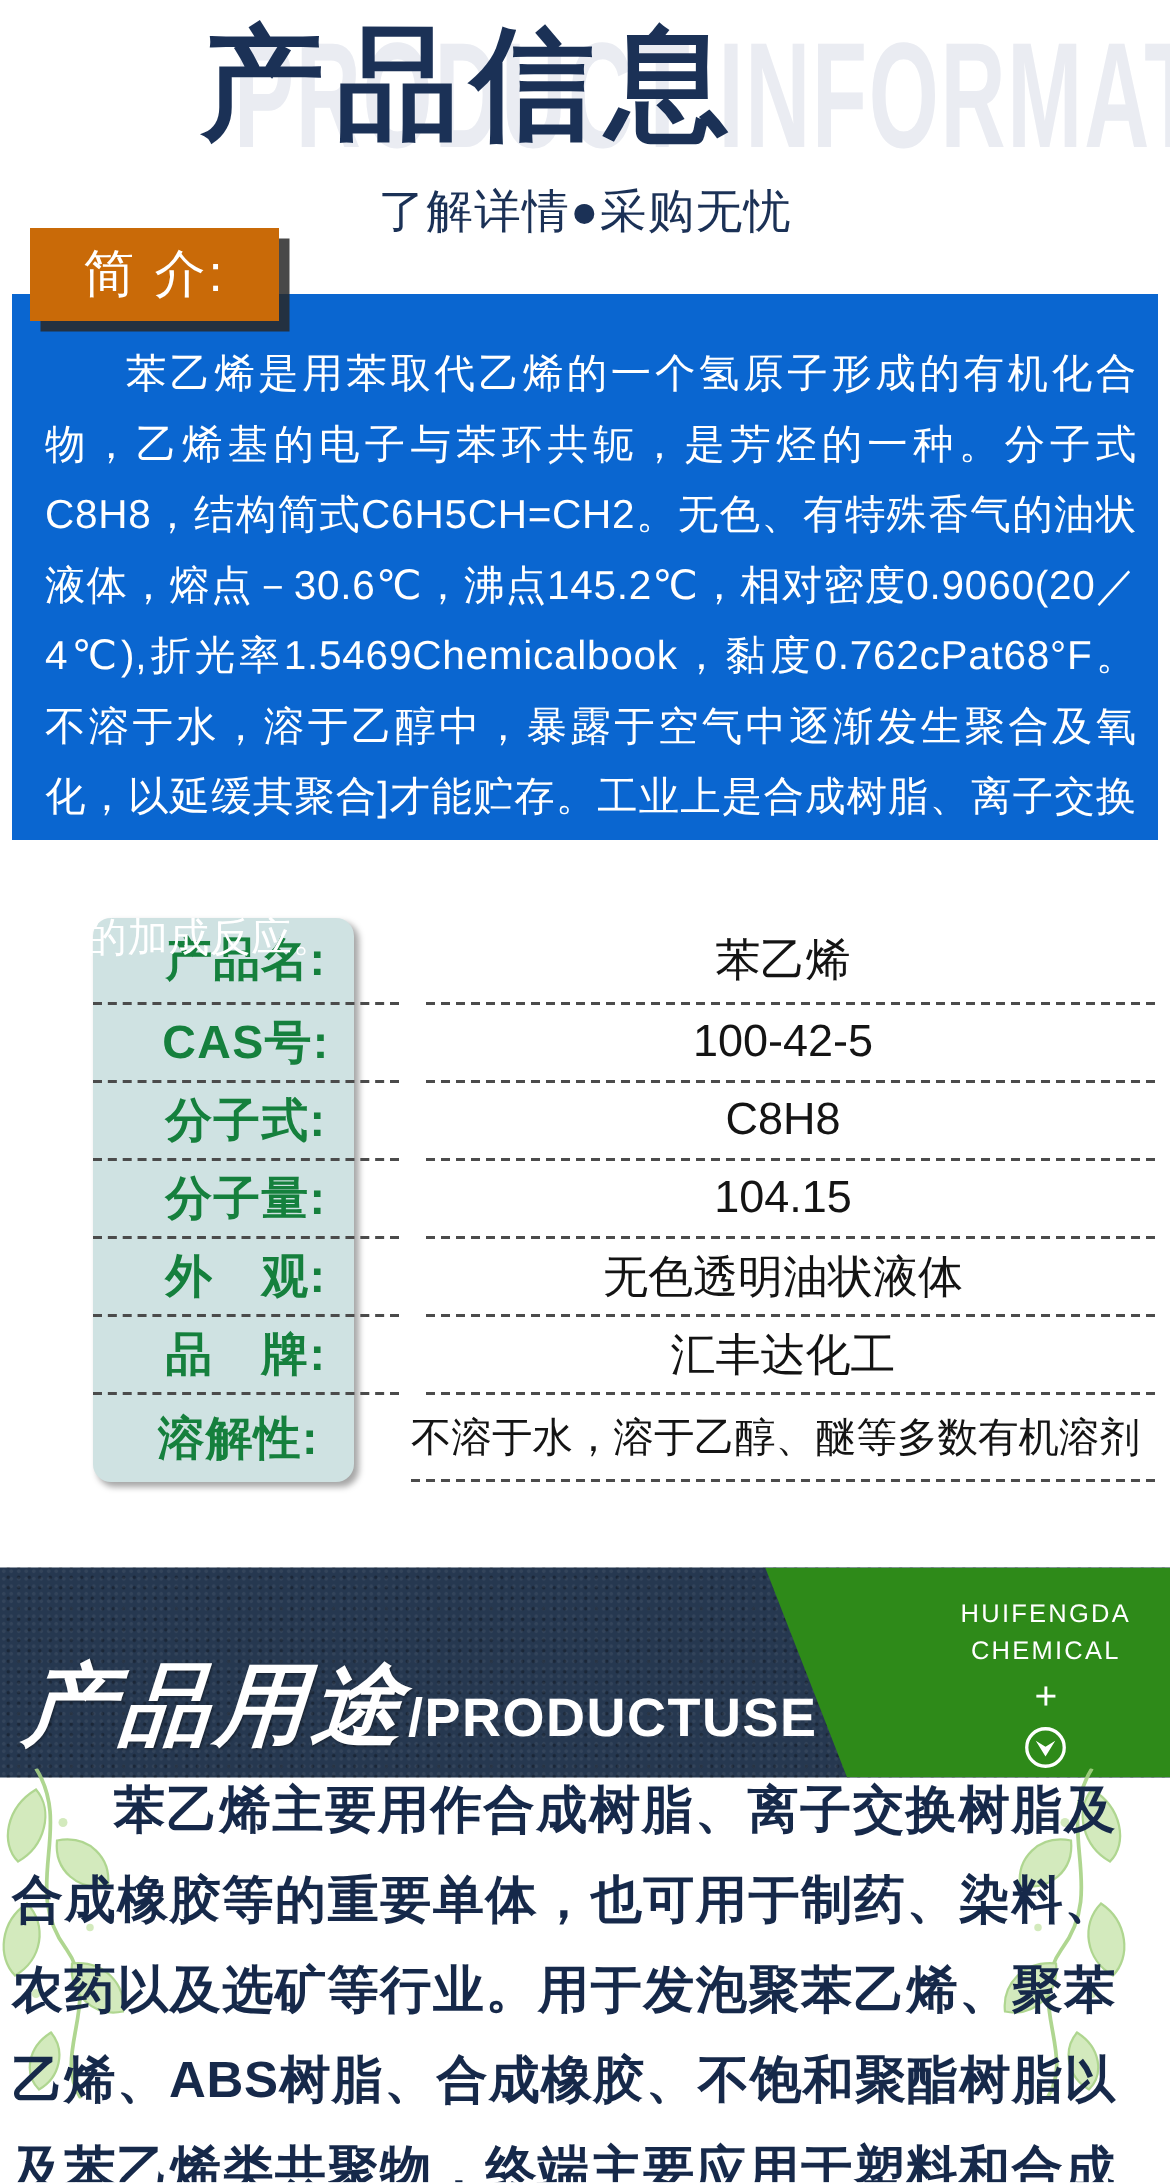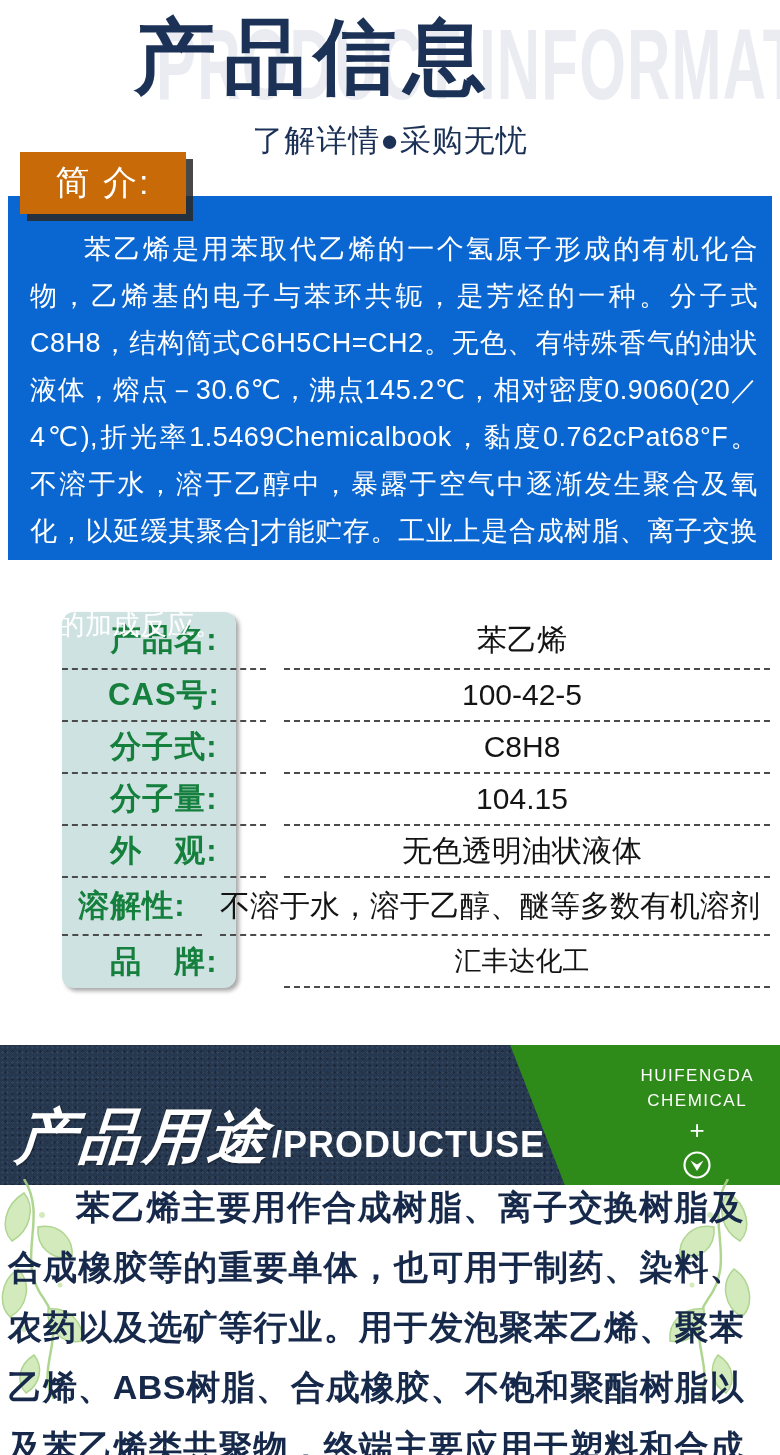--- a/index.html
+++ b/index.html
@@ -151,27 +151,27 @@
       <div class="spec-val">C8H8</div>
     </div>
     <div class="spec-row">
       <div class="spec-lbl">分子量:</div>
       <div class="spec-val">104.15</div>
     </div>
     <div class="spec-row">
       <div class="spec-lbl">外　观:</div>
       <div class="spec-val">无色透明油状液体</div>
     </div>
+    <div class="spec-row">
+      <div class="spec-lbl">品　牌:</div>
+      <div class="spec-val">汇丰达化工</div>
+    </div>
     <div class="spec-row tall">
       <div class="spec-lbl">溶解性:</div>
       <div class="spec-val">不溶于水，溶于乙醇、醚等多数有机溶剂</div>
-    </div>
-    <div class="spec-row">
-      <div class="spec-lbl">品　牌:</div>
-      <div class="spec-val">汇丰达化工</div>
     </div>
   </div>
 
   <div class="band">
     <div class="band-green"></div>
     <div class="band-title-row">
       <span class="band-title">产品用途</span>
       <span class="band-sub">/PRODUCTUSE</span>
     </div>
     <div class="band-brand">

